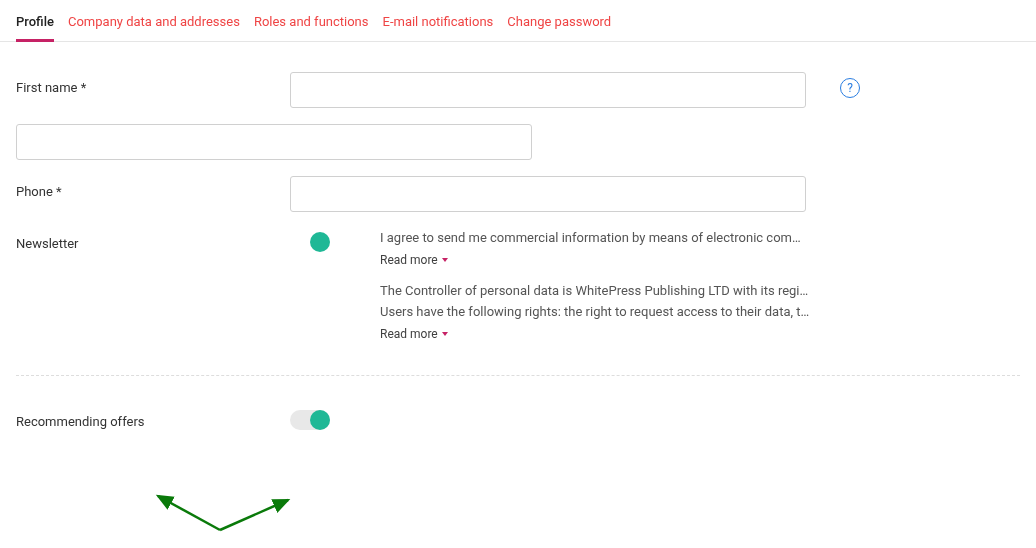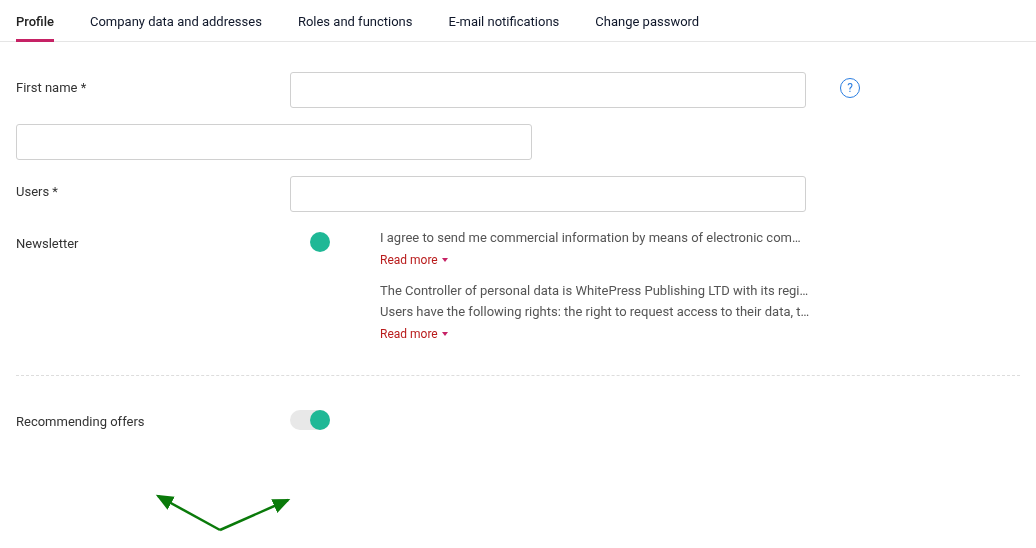--- a/index.html
+++ b/index.html
@@ -12,26 +12,26 @@
       font-size: 13px;
       color: #333;
       background: #fff;
       width: 1036px;
       height: 548px;
     }
     .tabs {
       display: flex;
       border-bottom: 1px solid #e5e5e5;
       padding: 0 16px;
-      gap: 36px;
+      gap: 14px;
     }
     .tab {
       padding: 14px 0 12px 0;
       cursor: pointer;
-      color: #0f172a;
+      color: #ef4444;
       font-size: 13px;
       position: relative;
     }
     .tab.active {
       color: #222;
       font-weight: 500;
     }
     .tab.active::after {
       content: "";
       position: absolute;
@@ -116,21 +116,21 @@
       color: #555;
       font-size: 13px;
       line-height: 1.5;
       margin-bottom: 4px;
       white-space: nowrap;
       overflow: hidden;
       text-overflow: ellipsis;
       max-width: 430px;
     }
     .read-more {
-      color: #b91c1c;
+      color: #404040;
       font-size: 12px;
       cursor: pointer;
       display: inline-flex;
       align-items: center;
       gap: 4px;
       margin-bottom: 14px;
     }
     .caret-down {
       width: 0;
       height: 0;
@@ -172,21 +172,21 @@
   </div>
 
   <div class="form-row">
     <div class="row-control">
       <input type="text" class="text-input" value="" style="">
     </div>
   </div>
 
 
   <div class="form-row">
-    <div class="row-label">Users *</div>
+    <div class="row-label">Phone *</div>
     <div class="row-control">
       <input type="text" class="text-input" value="" style="">
     </div>
   </div>
 
   <div class="form-row">
     <div class="row-label">Newsletter</div>
     <div class="row-control" style="display:flex;">
       <div class="toggle on">
         <div class="knob"></div>

